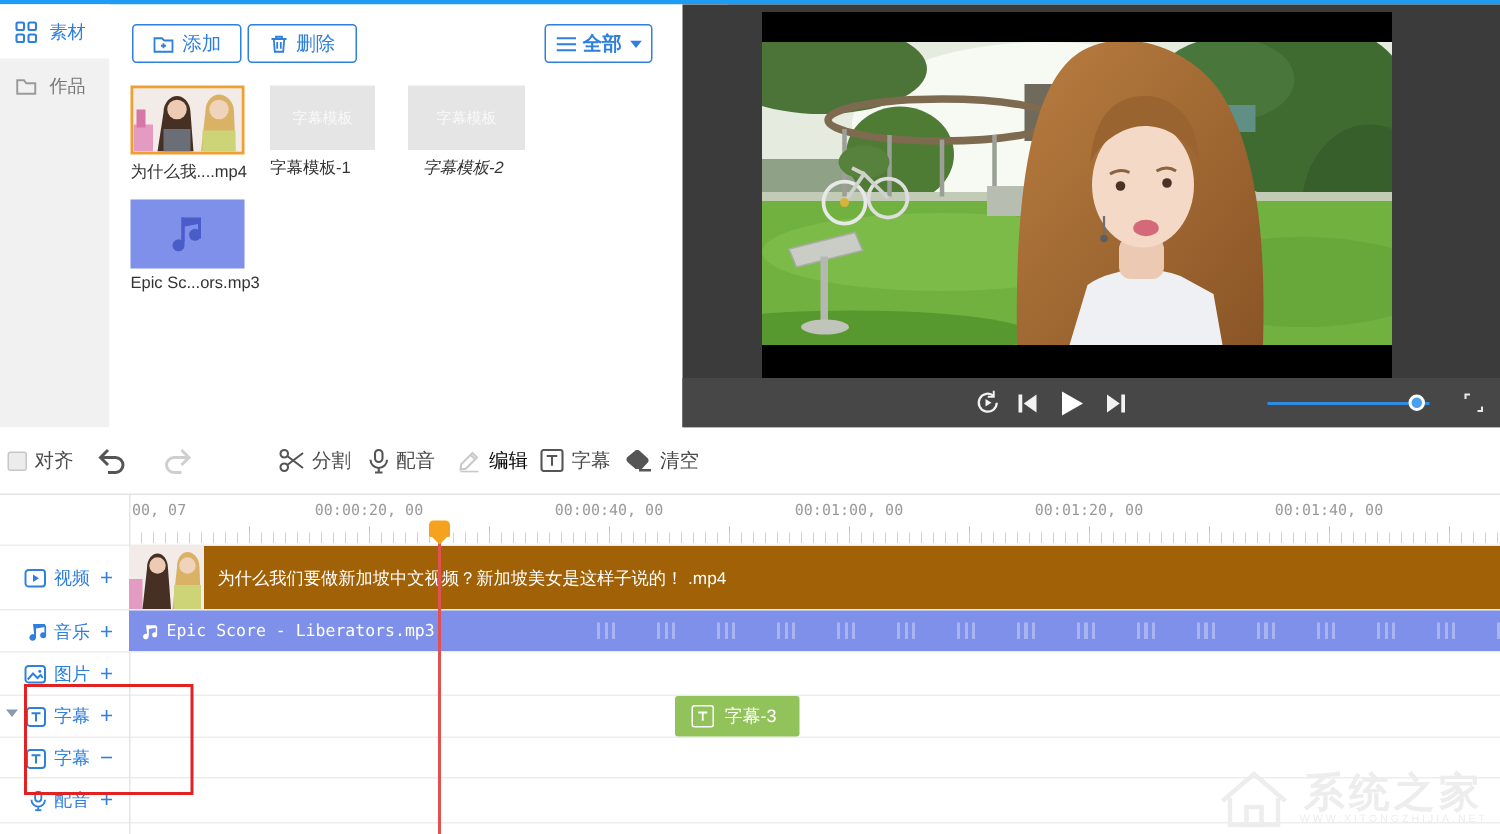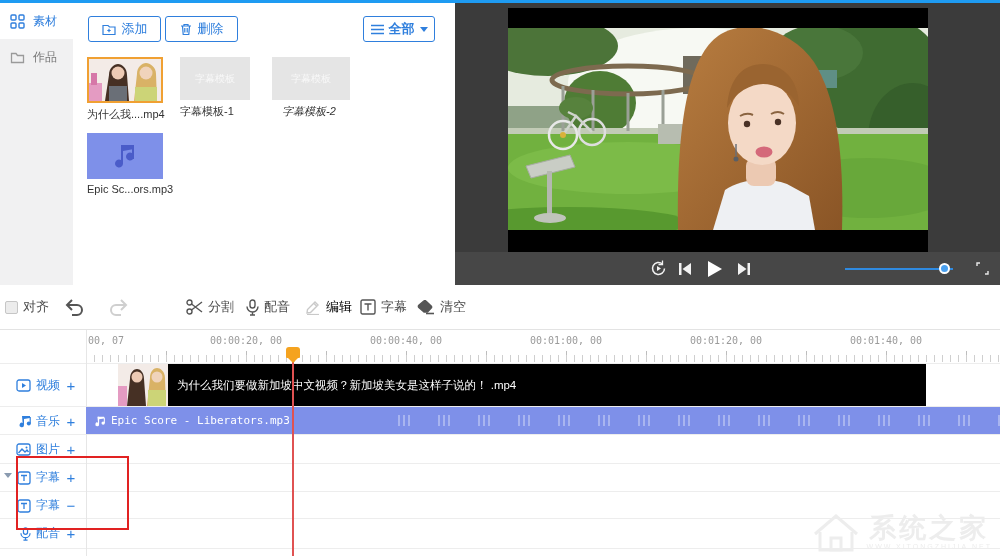--- a/index.html
+++ b/index.html
@@ -78,21 +78,21 @@
   .trk{position:absolute;left:0;width:86px;display:flex;align-items:center;justify-content:flex-end;gap:5px;padding-right:9px;box-sizing:border-box;color:#2f7fdd;font-size:12px;cursor:pointer;}
   .trk .act{font-size:15px;width:12px;text-align:center;}
   .t0{top:33px;height:44px;}
   .t1{top:77px;height:28px;}
   .t2{top:105px;height:28px;align-items:center;}
   .t3{top:133px;height:29px;}
   .t4{top:162px;height:27px;}
   .t5{top:189px;height:29px;}
   .caret{position:absolute;left:4px;top:143px;width:0;height:0;border-left:4px solid transparent;border-right:4px solid transparent;border-top:5px solid #8a9bb0;cursor:pointer;}
 
-  .clip-video{position:absolute;left:86px;top:34px;width:808px;height:42px;background:#000000;display:flex;align-items:center;cursor:pointer;overflow:hidden;margin-left:32px;}
+  .clip-video{position:absolute;left:86px;top:34px;width:914px;height:42px;background:#a16207;display:flex;align-items:center;cursor:pointer;overflow:hidden;}
   .clip-video .title{color:#fff;font-size:11.5px;margin-left:9px;white-space:nowrap;}
   .clip-thumb{width:50px;height:42px;flex:none;}
   .clip-music{position:absolute;left:86px;top:77px;width:914px;height:27px;background:#7e90e9;display:flex;align-items:center;cursor:pointer;overflow:hidden;}
   .clip-music .title{color:#fff;font-size:11px;font-family:"DejaVu Sans Mono","Liberation Mono",monospace;margin-left:6px;white-space:nowrap;}
   .wave{position:absolute;left:290px;top:8px;height:11px;right:0;opacity:.55;
     background:repeating-linear-gradient(90deg,transparent 0 22px,rgba(255,255,255,.6) 22px 24px,transparent 24px 27px,rgba(255,255,255,.6) 27px 29px,transparent 29px 32px,rgba(255,255,255,.6) 32px 34px,transparent 34px 40px);}
   .clip-sub{position:absolute;left:450px;top:134px;width:83px;height:27px;background:#92c35a;border-radius:2px;display:flex;align-items:center;gap:7px;padding-left:11px;box-sizing:border-box;color:#fff;font-size:12px;cursor:pointer;}
   .tbox{width:13px;height:13px;border:1px solid #fff;border-radius:2px;display:flex;align-items:center;justify-content:center;flex:none;}
 
   .ph-line{position:absolute;left:292px;top:30px;width:2px;height:196px;background:#e05252;}
@@ -461,20 +461,28 @@
           <path d="M4 2h8v2L6 5v6a2.2 2.2 0 1 1-1.2-2z"></path>
             <rect x="4.8" y="2" width="1.2" height="8"></rect>
           <circle cx="10.8" cy="9.5" r="2"></circle>
             <rect x="11.6" y="3" width="1.2" height="6.5"></rect>
         </svg>
       </span>
       <span class="title">Epic Score - Liberators.mp3</span>
       <div class="wave"></div>
     </div>
 
+    <div class="clip-sub">
+      <span class="tbox">
+        <svg width="9" height="9" viewBox="0 0 9 9" stroke="#fff" stroke-width="1.2" fill="none">
+            <path d="M1.5 2h6M4.5 2v5.5"></path>
+          </svg>
+      </span>
+      <span>字幕-3</span>
+    </div>
 
     <div class="ph-line"></div>
     <div class="ph-marker"></div>
 
     <div class="annotation"></div>
 
     <div class="watermark">
       <span>
         <svg width="58" height="44" viewBox="0 0 58 44" fill="none" stroke="#ededed" stroke-width="3">
           <path d="M8 24L29 6l21 18"></path>

